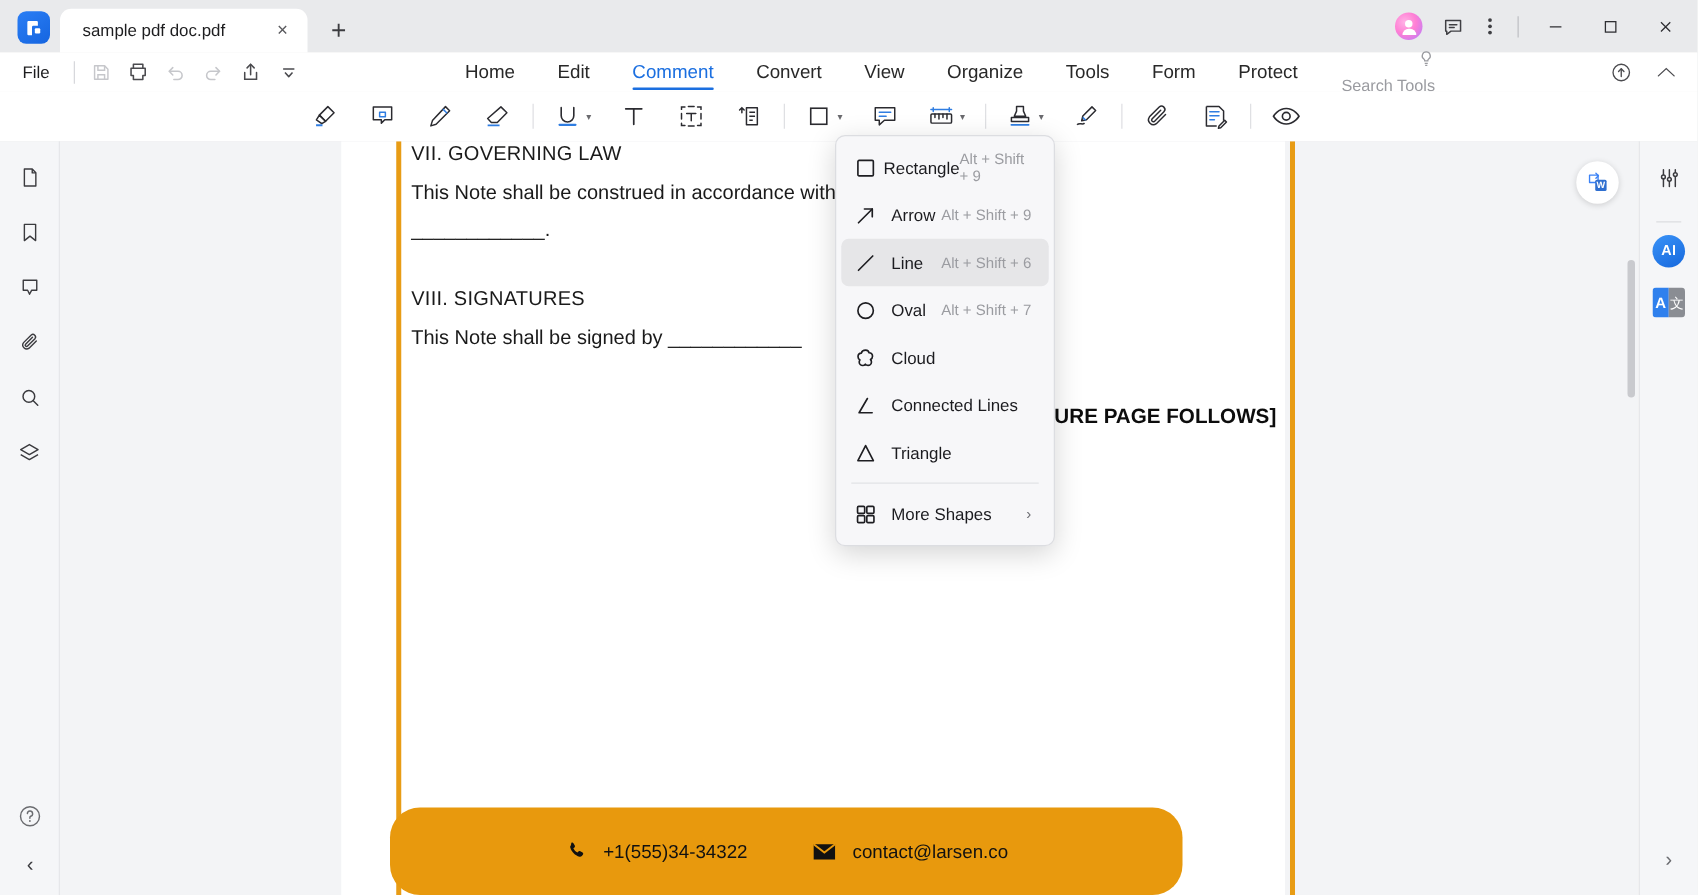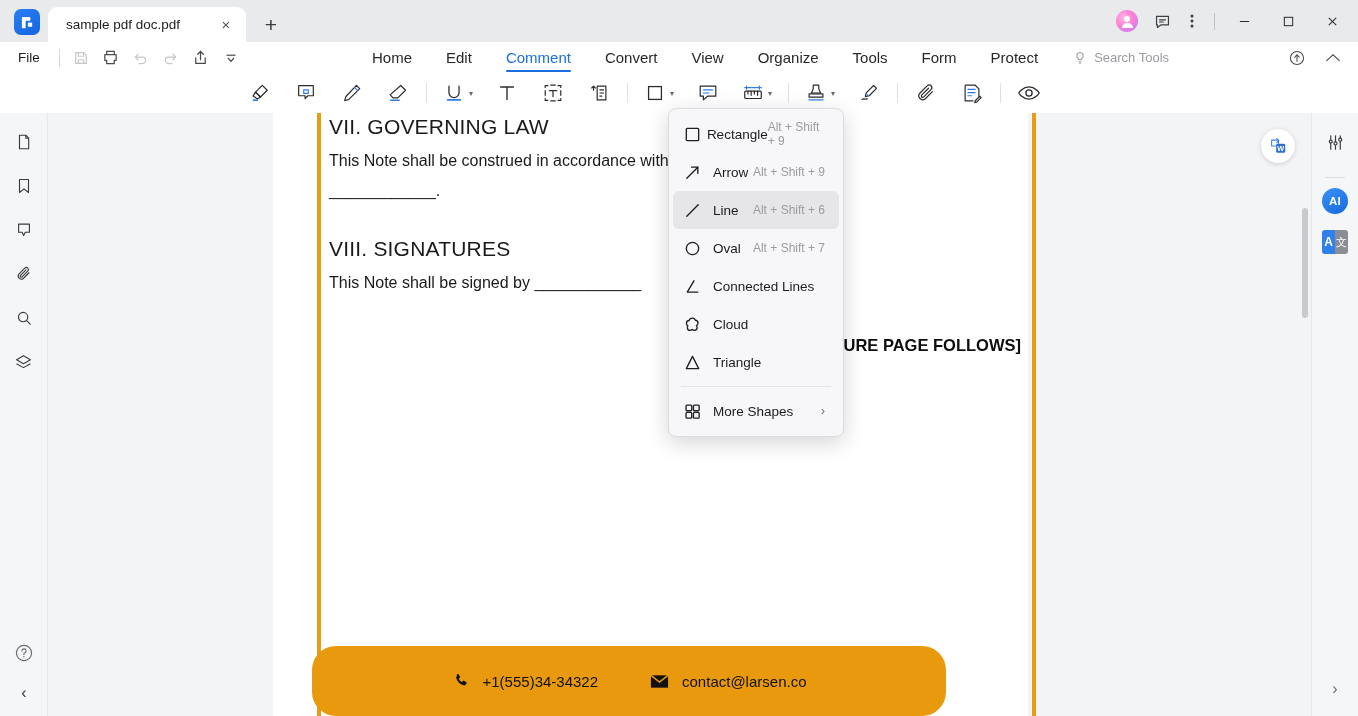--- a/index.html
+++ b/index.html
@@ -95,21 +95,21 @@
     font-size: 15px; color: #282828; padding: 16px 17px; height:31px;
     display:flex; align-items:center; position:relative;
   }
   .rt.active { color:#1b6fe0; }
   .rt.active::after {
     content:""; position:absolute; left:17px; right:17px; bottom:2px;
     height:2px; background:#1b6fe0; border-radius:2px;
   }
   .search-tools {
     display:flex; align-items:flex-end; gap:7px; margin-left: 18px;
-    color:#9a9ba0; font-size:13px;
+    color:#9a9ba0; font-size:13px;flex-direction:column;
   }
   .mb-right { margin-left:auto; display:flex; align-items:center; padding-right:14px; gap:14px; }
   .mb-right .mi { color:#4c4c50; width:22px; height:22px; display:flex;align-items:center;justify-content:center;}
 
   
   .toolbar {
     height: 41px; width:100%;
     background:#ffffff;
     display:flex; align-items:center;
     border-bottom: 1px solid #e6e7ea;
@@ -147,21 +147,21 @@
   }
   .page-border-l, .page-border-r {
     position:absolute; top:0; bottom:0; width:4px; background:#e89c15;
   }
   .page-border-l { left: 44px; }
   .page-border-r { left: 759px; }
   .doc-text {
     position:absolute; left: 56px; top: 0; width: 700px;
     color:#111; font-family:"Liberation Sans", sans-serif;
   }
-  .h-sec { font-size:21px; color:#1a1a1a; letter-spacing:.2px; }
+  .h-sec { font-size:16px; color:#1a1a1a; letter-spacing:.2px; }
   .p-just {
     font-size:16px; line-height:30px; text-align: justify; color:#1a1a1a;
   }
   .p-left { font-size:16px; line-height:30px; color:#1a1a1a; }
   .right-note { font-size:16.5px; font-weight:bold; color:#0d0d0d; text-align:right;}
   .footer-bar {
     position:absolute; left: 39px; width: 634px; height: 70px;
     background:#e8990d; bottom:0;
     display:flex; align-items:center; justify-content:center; gap:52px;border-radius:24px;
   }
@@ -616,35 +616,35 @@
       <svg width="19" height="19" viewBox="0 0 20 20" fill="none" stroke="#1e1e22" stroke-width="1.4">
           <circle cx="10" cy="10" r="6.5"></circle>
         </svg>
     </span>
     <span class="mi-label">Oval</span>
     <span class="mi-sc">Alt + Shift + 7</span>
   </div>
 
   <div class="mitem">
     <span class="mi-ico">
+      <svg width="19" height="19" viewBox="0 0 20 20" fill="none" stroke="#1e1e22" stroke-width="1.4" stroke-linejoin="round">
+        <path d="M10 3.2c1.5 0 2.6 1 2.9 2.3 1.6.1 2.9 1.4 2.9 3 0 1.2-.7 2.2-1.7 2.7.5.5.8 1.2.8 2 0 1.6-1.3 2.9-2.9 2.9-.9 0-1.7-.4-2.2-1-.5.7-1.4 1.1-2.3 1.1-1.6 0-2.9-1.3-2.9-2.9 0-.7.2-1.3.6-1.8-1-.5-1.6-1.5-1.6-2.7 0-1.6 1.2-2.9 2.8-3C6.7 4.4 8.2 3.2 10 3.2z"></path>
+      </svg>
+    </span>
+    <span class="mi-label">Cloud</span>
+    <span class="mi-sc"></span>
+  </div>
+
+  <div class="mitem">
+    <span class="mi-ico">
       <svg width="19" height="19" viewBox="0 0 20 20" fill="none" stroke="#1e1e22" stroke-width="1.4" stroke-linejoin="round" stroke-linecap="round">
         <path d="M11.5 4L4.5 16h11"></path>
       </svg>
     </span>
     <span class="mi-label">Connected Lines</span>
-    <span class="mi-sc"></span>
-  </div>
-
-  <div class="mitem">
-    <span class="mi-ico">
-      <svg width="19" height="19" viewBox="0 0 20 20" fill="none" stroke="#1e1e22" stroke-width="1.4" stroke-linejoin="round">
-        <path d="M10 3.2c1.5 0 2.6 1 2.9 2.3 1.6.1 2.9 1.4 2.9 3 0 1.2-.7 2.2-1.7 2.7.5.5.8 1.2.8 2 0 1.6-1.3 2.9-2.9 2.9-.9 0-1.7-.4-2.2-1-.5.7-1.4 1.1-2.3 1.1-1.6 0-2.9-1.3-2.9-2.9 0-.7.2-1.3.6-1.8-1-.5-1.6-1.5-1.6-2.7 0-1.6 1.2-2.9 2.8-3C6.7 4.4 8.2 3.2 10 3.2z"></path>
-      </svg>
-    </span>
-    <span class="mi-label">Cloud</span>
     <span class="mi-sc"></span>
   </div>
 
 
   <div class="mitem">
     <span class="mi-ico">
       <svg width="19" height="19" viewBox="0 0 20 20" fill="none" stroke="#1e1e22" stroke-width="1.4" stroke-linejoin="round">
         <path d="M10 3.6L16.5 16.4h-13z"></path>
       </svg>
     </span>

